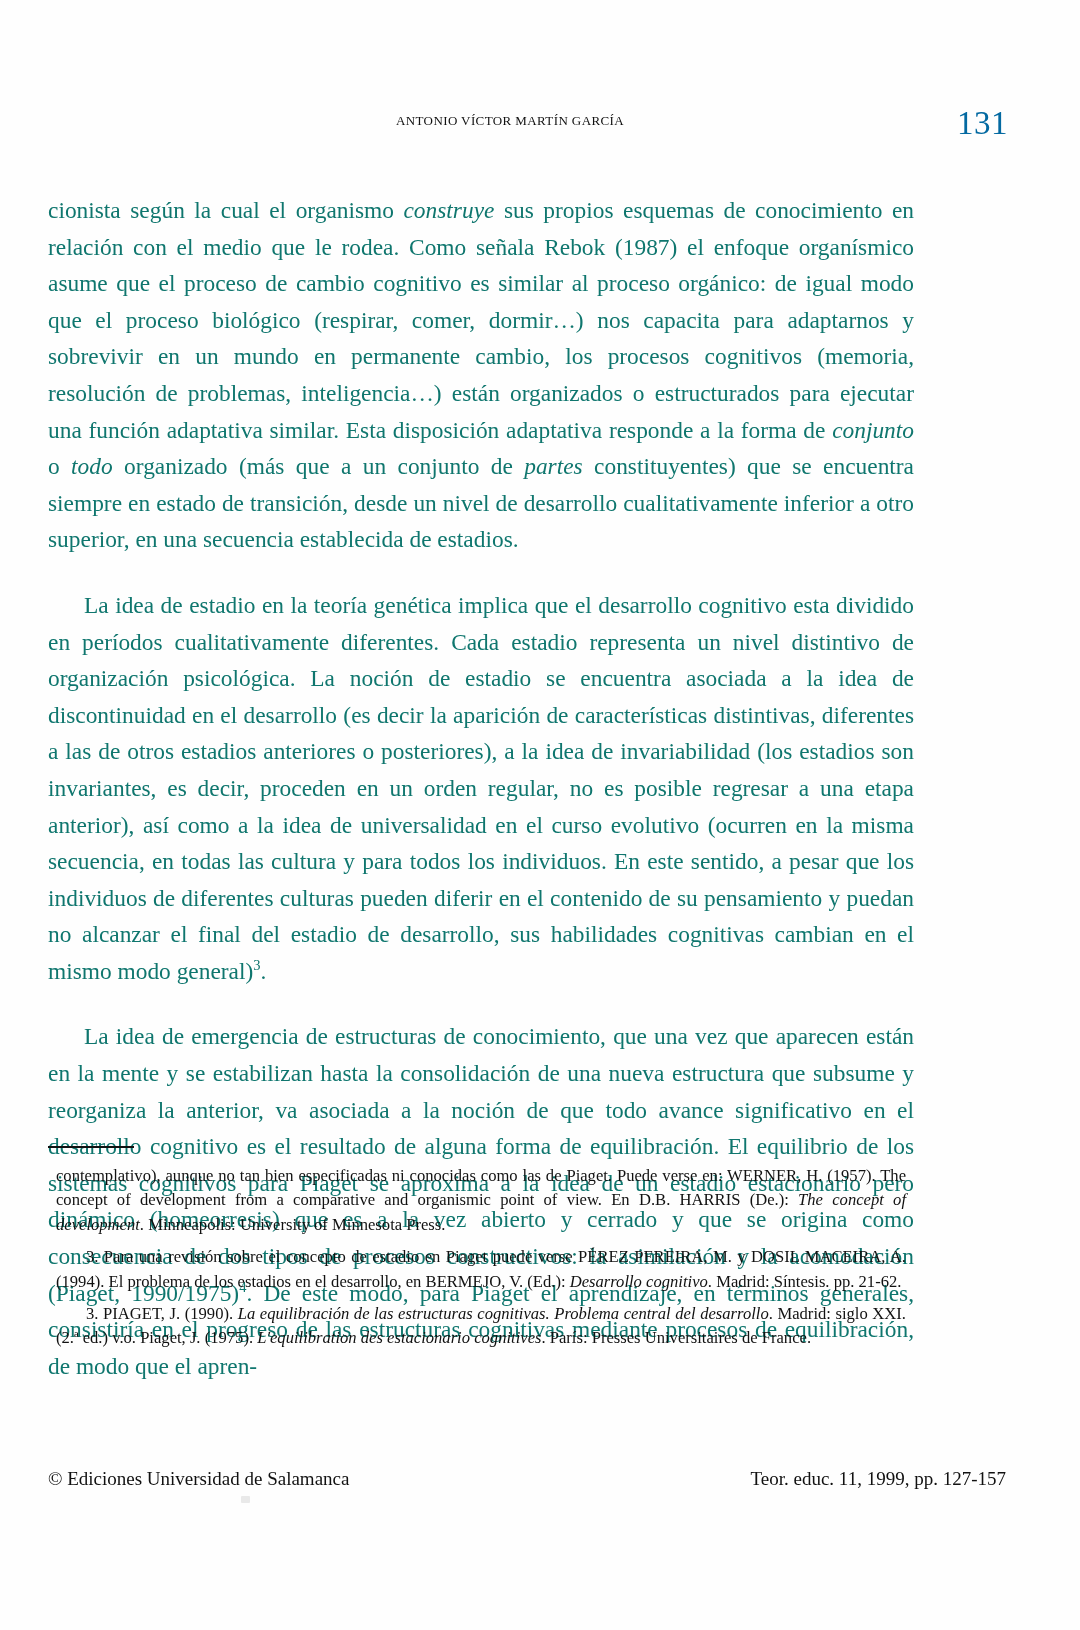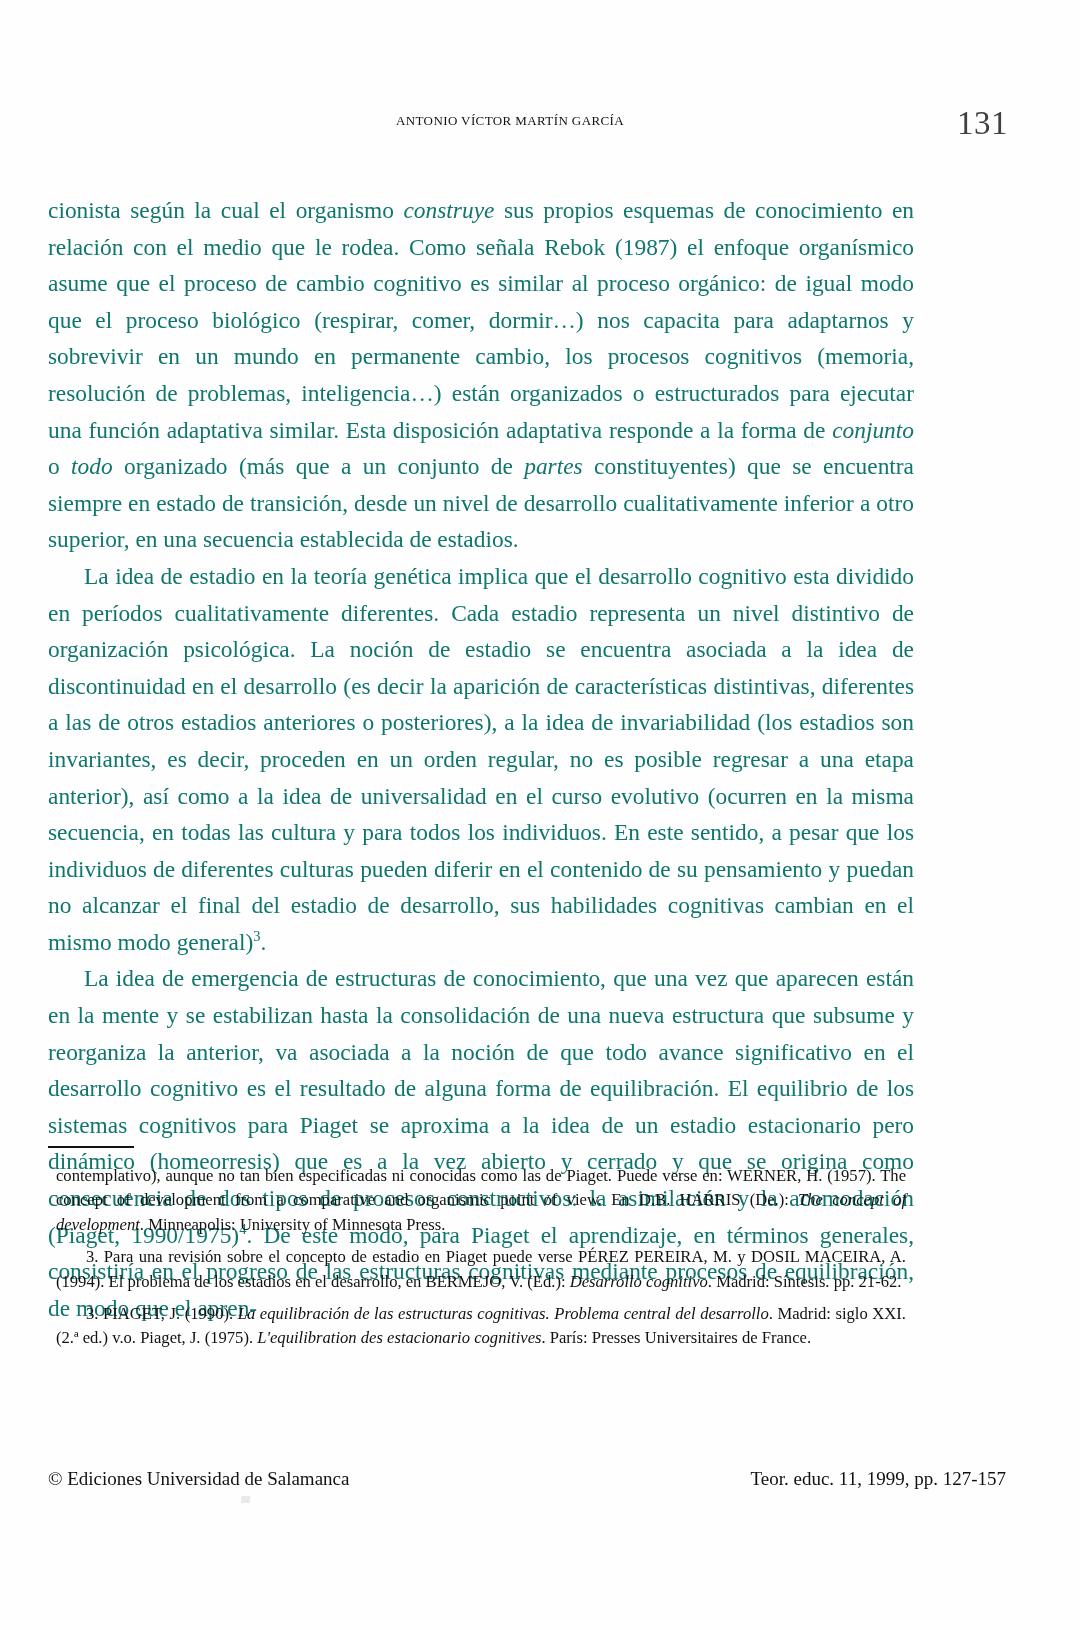--- a/index.html
+++ b/index.html
@@ -46,41 +46,42 @@
   }
   .rh-line-2 {
     font-size: 17px;
   }
   .folio {
     position: absolute;
     right: 24px;
     top: -2px;
     font-size: 33px;
     line-height: 34px;
-    color: #404040;
+    color: #0369a1;
     letter-spacing: 0.5px;
   }
   
   .body-col {
     position: absolute;
     left: 48px;
     top: 192px;
     width: 866px;
   }
   p.para {
     margin: 0;
     font-size: 23.4px;
     line-height: 36.6px;
     text-align: justify;
     text-justify: inter-word;
     color: #0f766e;
     hyphens: none;
   }
   p.para.indent {
     text-indent: 36px;
+    margin-top: 29px;
   }
   .it { font-style: italic; }
   sup.fn {
     font-size: 0.62em;
     vertical-align: super;
     line-height: 0;
   }
   
   .footnote-area {
     position: absolute;

